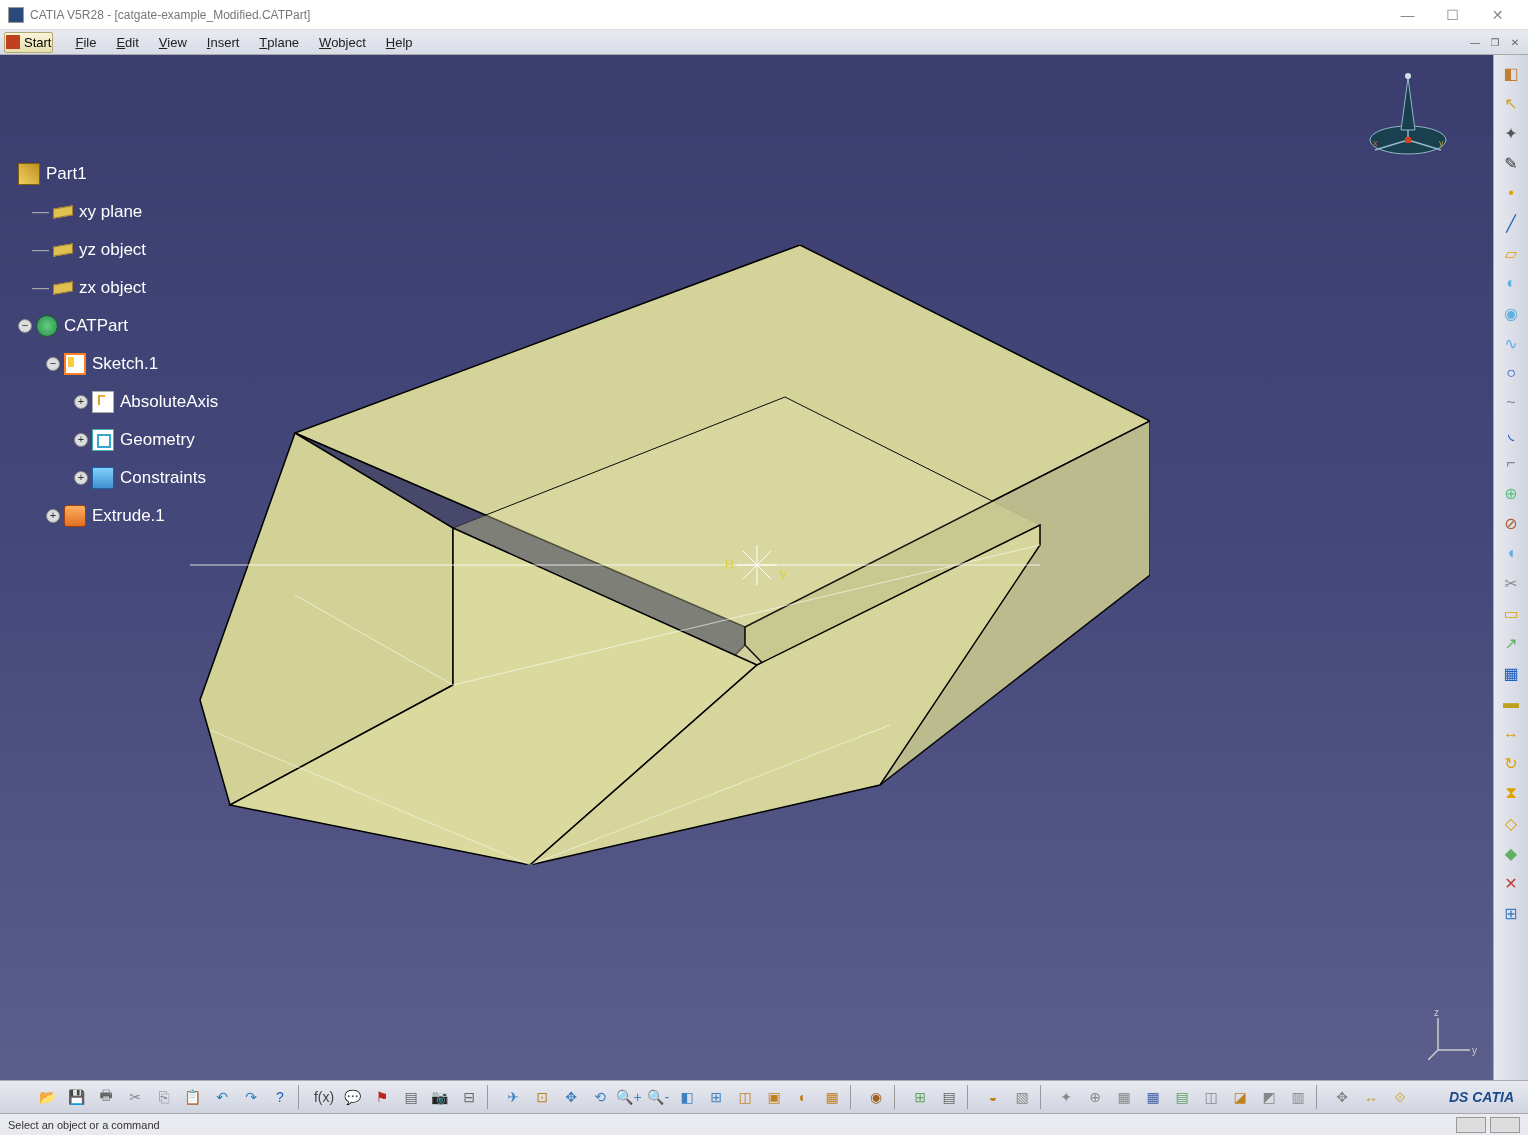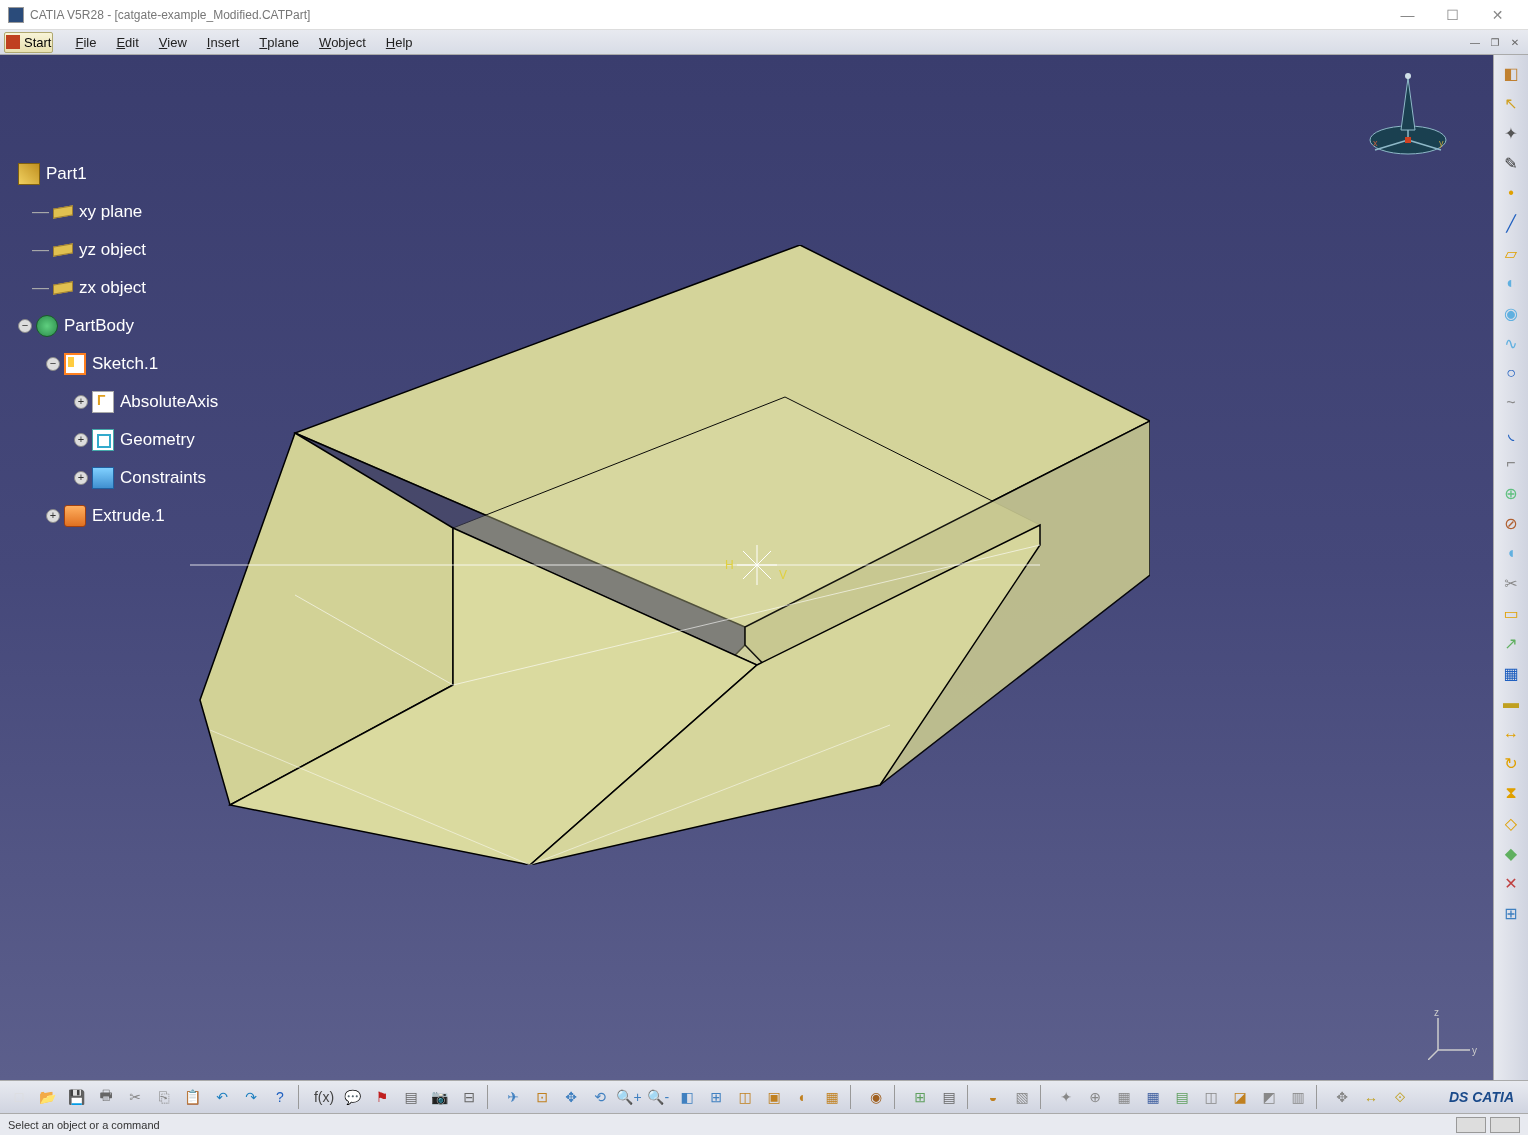--- a/index.html
+++ b/index.html
@@ -244,21 +244,21 @@
     </div>
     <div class="tree-node">
       <span class="tree-indent" style="width:14px"></span>
       <span style="color:#aaa;margin-right:4px">—</span>
       <span class="tree-icon icon-plane"></span>
       <span class="tree-label">zx object</span>
     </div>
     <div class="tree-node">
       <span class="expander">−</span>
       <span class="tree-icon icon-body"></span>
-      <span class="tree-label">PartBody</span>
+      <span class="tree-label">CATPart</span>
     </div>
     <div class="tree-node">
       <span class="tree-indent" style="width:28px"></span>
       <span class="expander">−</span>
       <span class="tree-icon icon-sketch"></span>
       <span class="tree-label">Sketch.1</span>
     </div>
     <div class="tree-node">
       <span class="tree-indent" style="width:56px"></span>
       <span class="expander">+</span>

